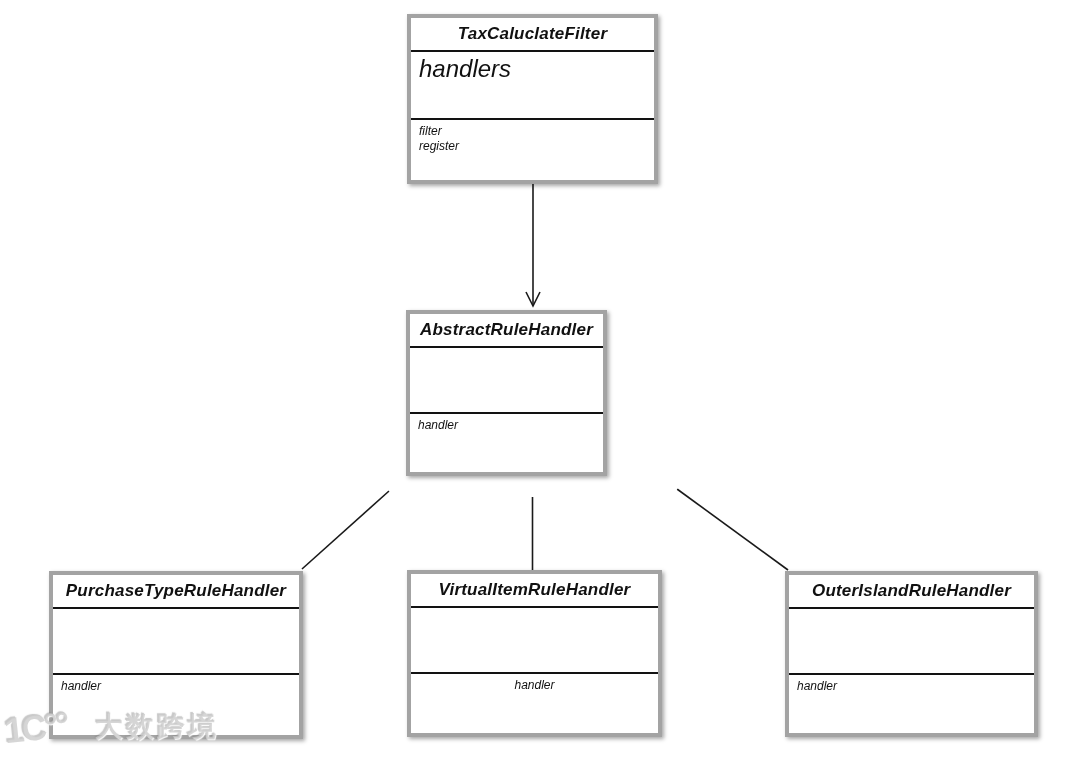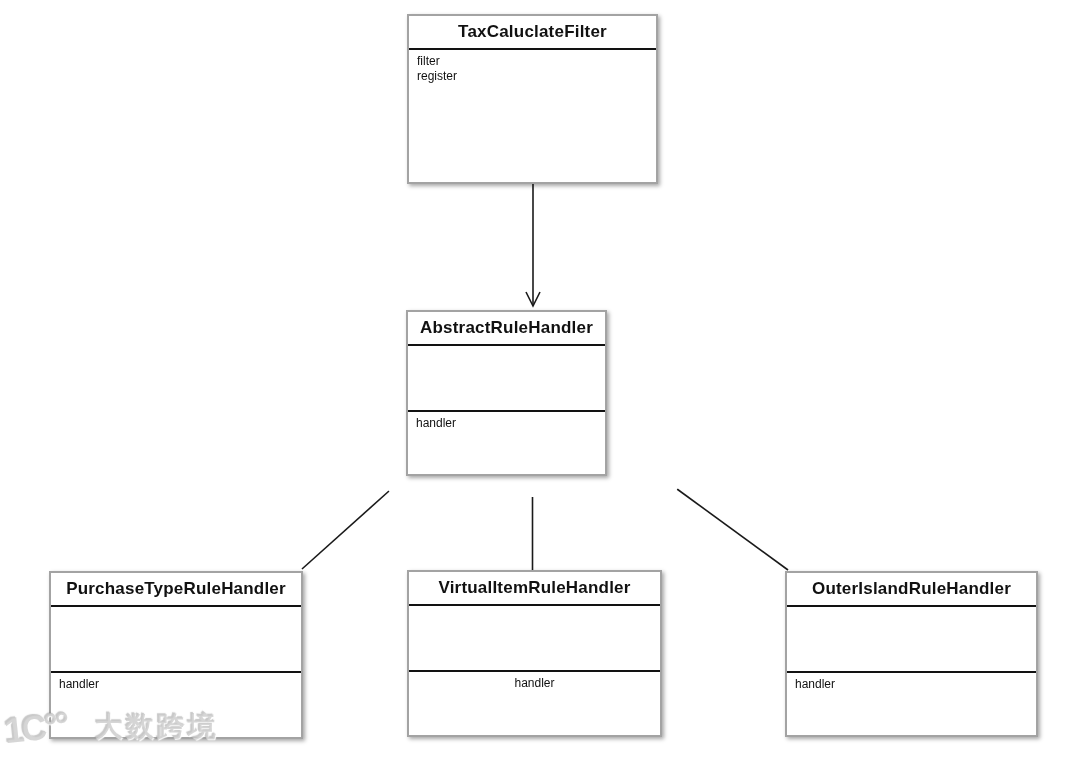--- a/index.html
+++ b/index.html
@@ -15,25 +15,26 @@
   .connectors {
     position: absolute;
     left: 0; top: 0;
     width: 1080px; height: 759px;
     z-index: 0;
   }
   .uml-class {
     position: absolute;
     box-sizing: border-box;
     background: #ffffff;
-    border: 2px solid #a3a3a3;
+    border: 4px solid #a3a3a3;
     box-shadow: 2px 2px 4px rgba(0,0,0,0.35);
     display: flex;
     flex-direction: column;
     z-index: 1;
+    font-style: italic;
   }
   .uml-title {
     height: 32px;
     flex: 0 0 auto;
     border-bottom: 2px solid #121212;
     font-weight: bold;
     font-size: 17px;
     display: flex;
     align-items: center;
     justify-content: center;
@@ -111,20 +112,23 @@
     </g>
 
     <g>
       <line x1="788" y1="570" x2="677" y2="489" stroke-width="1.6"></line>
       <polygon points="660,477 671.7,496.6 682.3,482" fill="#ffffff" stroke-width="1.5"></polygon>
     </g>
   </svg>
 
   <div class="uml-class c-tax">
     <div class="uml-title">TaxCaluclateFilter</div>
+    <div class="uml-attrs attrs-large">
+      <div>handlers</div>
+    </div>
     <div class="uml-methods">
       <div>filter</div>
       <div>register</div>
     </div>
   </div>
 
   <div class="uml-class c-abstract">
     <div class="uml-title">AbstractRuleHandler</div>
     <div class="uml-attrs"></div>
     <div class="uml-methods">

